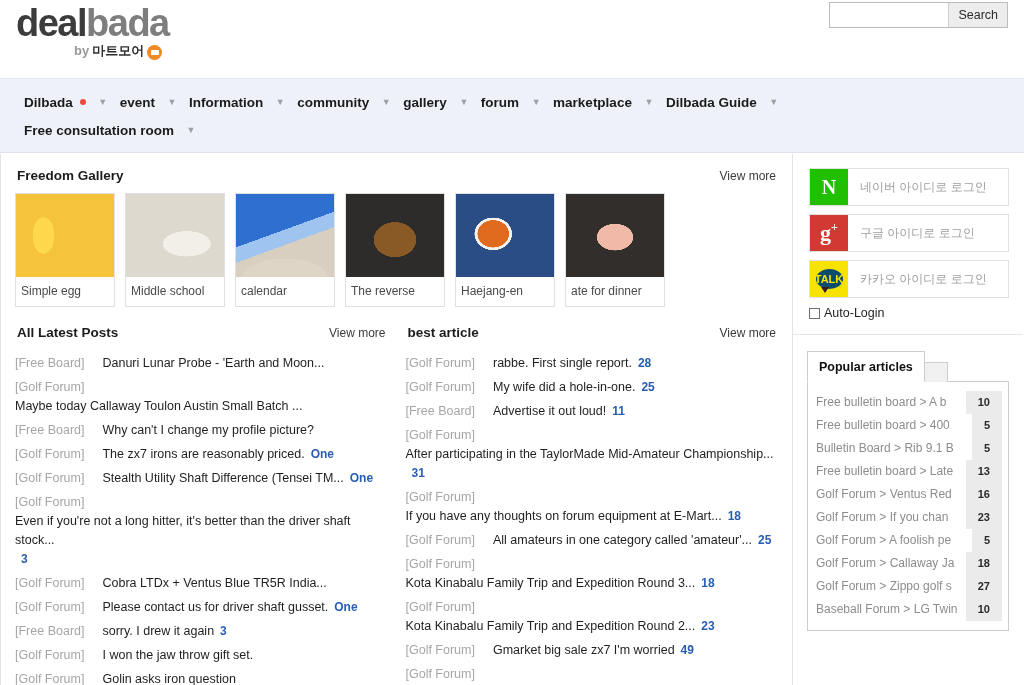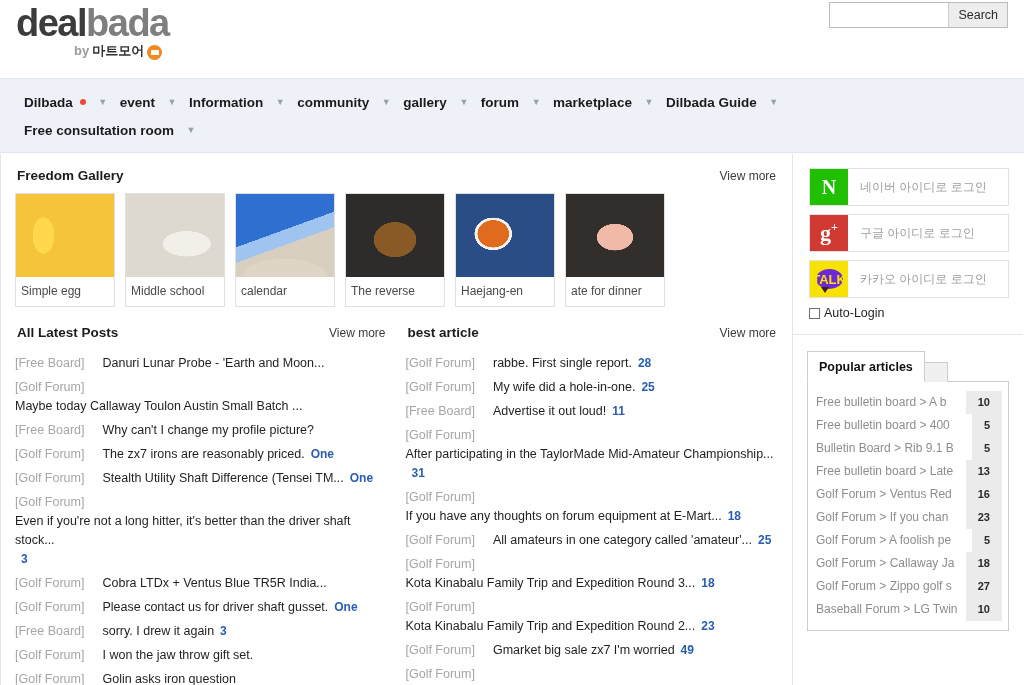--- a/index.html
+++ b/index.html
@@ -268,24 +268,24 @@
     align-items: center;
     justify-content: center;
     font-weight: bold;
     color: #fff;
   }
   .sso-naver { background: #20c000; font-size: 20px; font-family: "Liberation Serif", serif; }
   .sso-google { background: #d13a33; font-size: 22px; font-family: "Liberation Serif", serif; }
   .sso-kakao { background: #f7e200; }
   .kakao-bubble {
     width: 27px; height: 20px;
-    background: #6d28d9;
+    background: #0c4a6e;
     border-radius: 50%;
     color: #f7e200;
-    font-size: 13px;
+    font-size: 11px;
     font-weight: bold;
     display: flex; align-items: center; justify-content: center;
     position: relative;
   }
   .kakao-bubble::after {
     content: "";
     position: absolute; left: 5px; bottom: -4px;
     border-left: 4px solid transparent;
     border-right: 4px solid transparent;
     border-top: 6px solid #3a1d1d;

